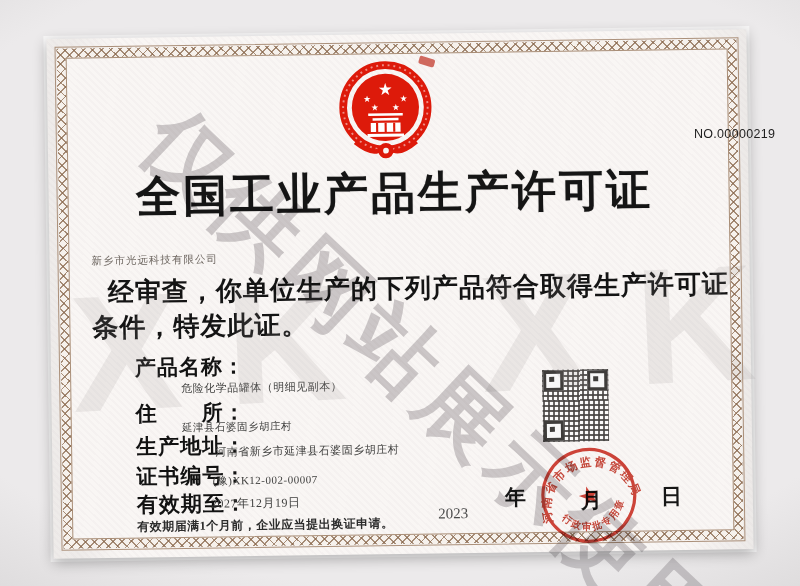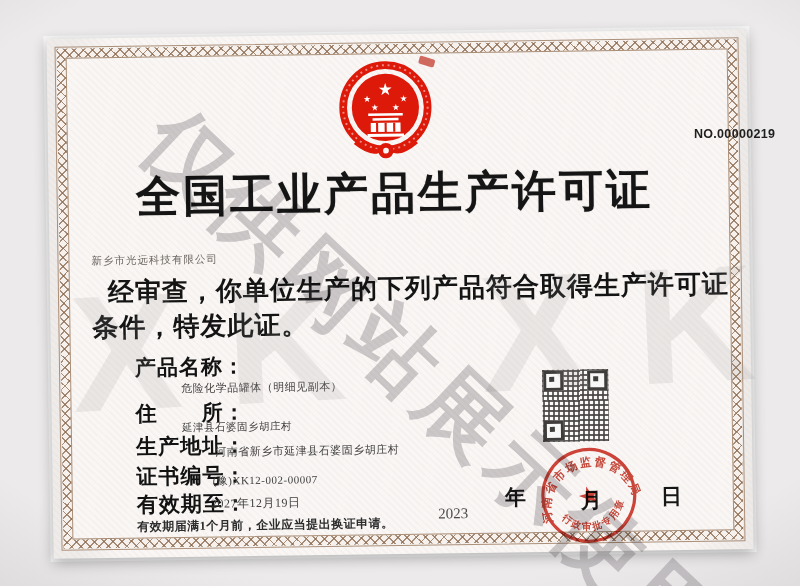--- a/index.html
+++ b/index.html
@@ -34,21 +34,21 @@
     background:
       repeating-linear-gradient(45deg, rgba(210,200,205,0.10) 0 2px, transparent 2px 5px),
       #f9f6f4;
   }
   
   .emblem{position:absolute; left:290px; top:24px; width:96px; height:110px;}
   
   .serial{
     position:absolute; left:694px; top:127px;
     font-family:"Liberation Sans","DejaVu Sans",sans-serif;
-    font-size:12.5px; font-weight:bold; color:#1f1f1f; letter-spacing:0.3px;
+    font-size:12.5px; font-weight:normal; color:#1f1f1f; letter-spacing:0.3px;
   }
   .title{
     position:absolute; left:0; right:8px; top:130px; text-align:center;
     font-size:44px; font-weight:bold; color:#151515; letter-spacing:3px;
     text-shadow:0 0 1px rgba(0,0,0,0.35);
   }
   .company{
     position:absolute; left:42px; top:216px;
     font-size:10.5px; color:#6d6660; letter-spacing:1px;
   }

